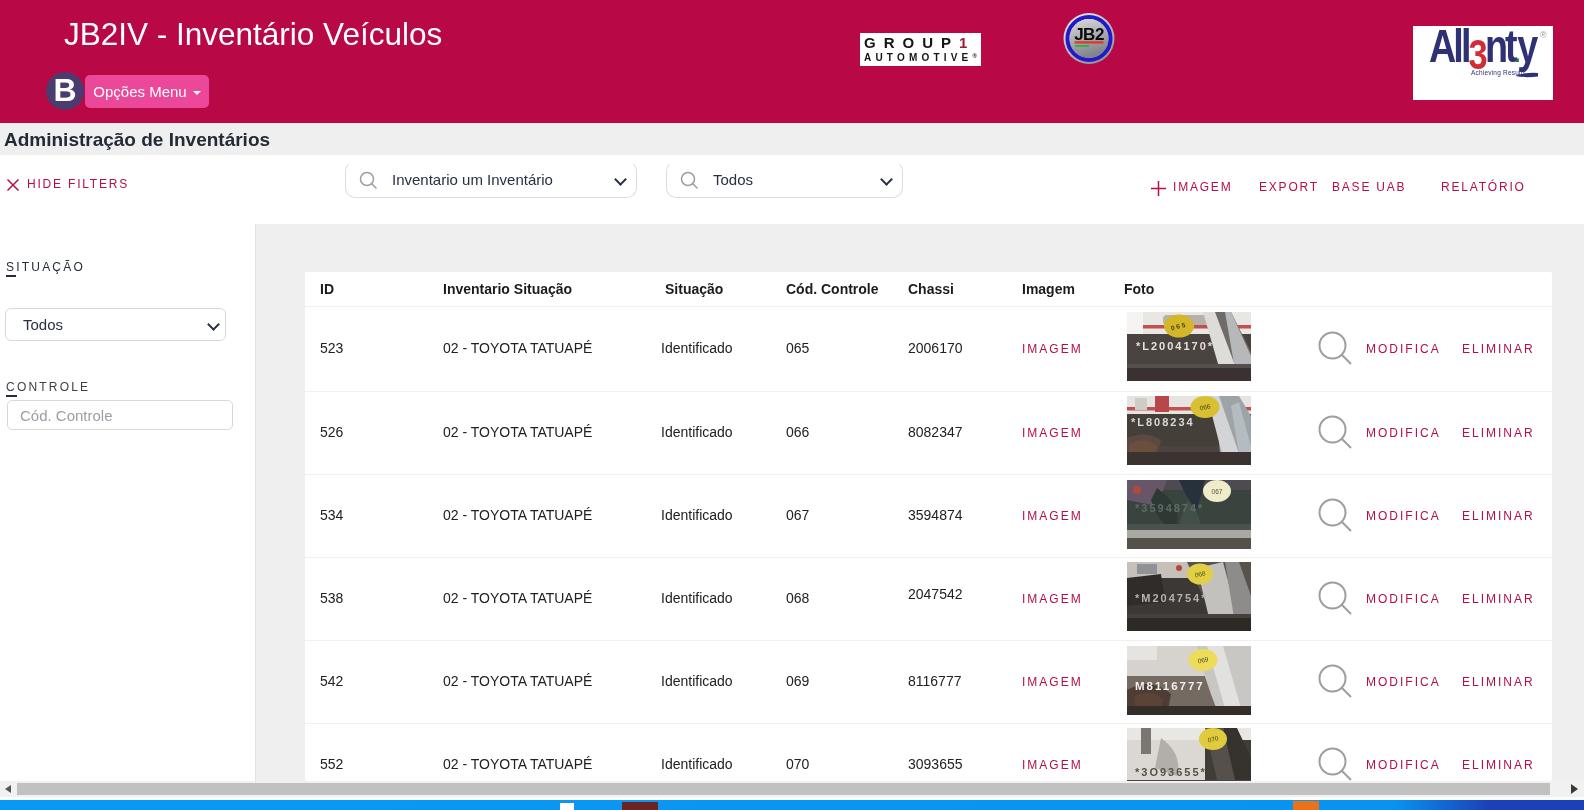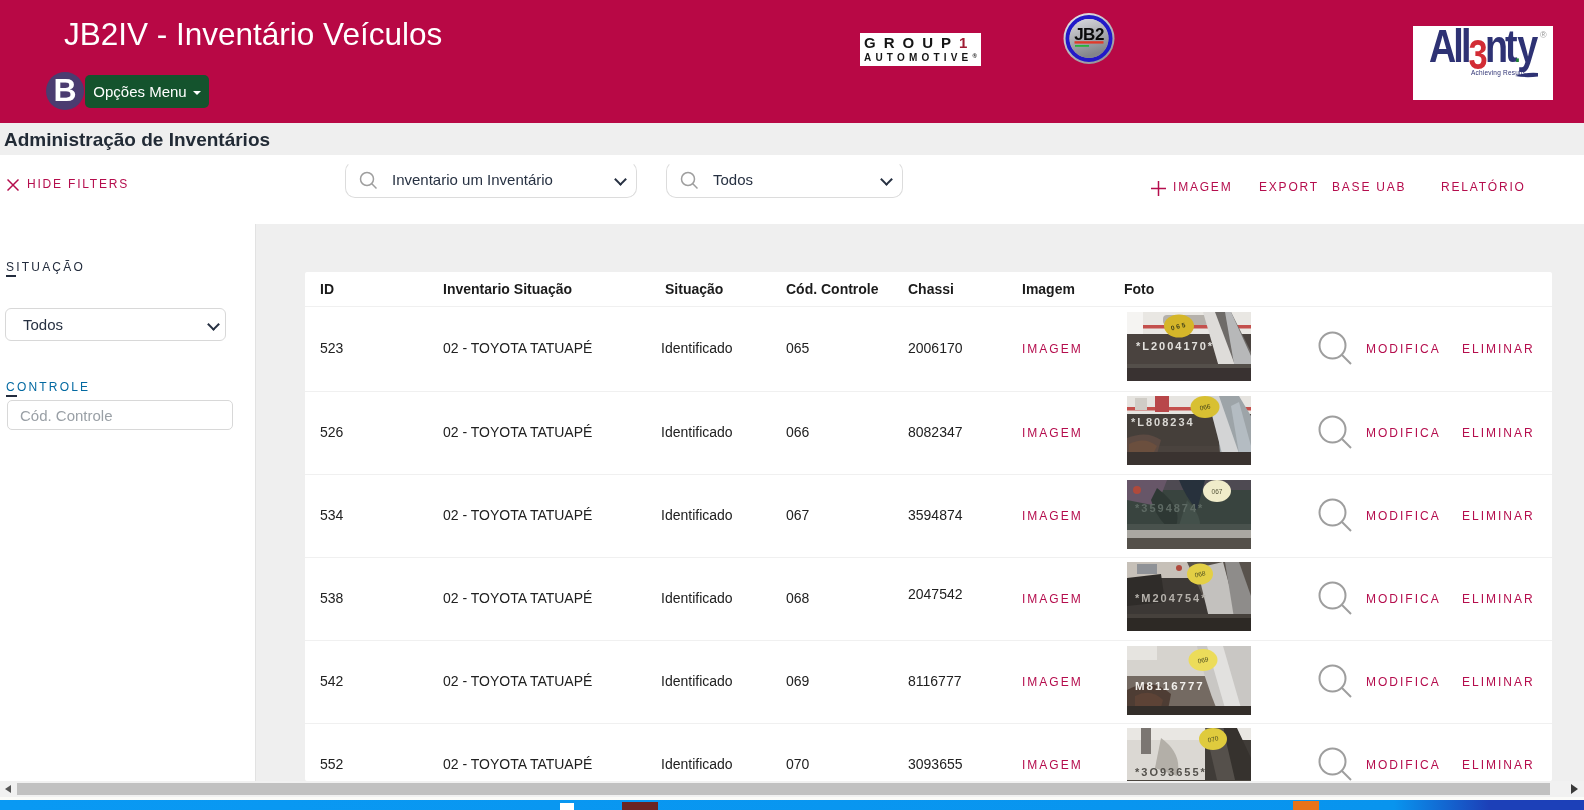--- a/index.html
+++ b/index.html
@@ -6,21 +6,21 @@
 .crim{position:absolute;color:#B50D4D;font-size:12px;letter-spacing:1.8px;}
 .lnk{position:absolute;color:#B50D4D;font-size:12px;letter-spacing:2px;}
 .cell{position:absolute;font-size:14px;color:#212121;}
 .th{position:absolute;font-size:14px;font-weight:bold;color:#1B1B1B;}
 .chev{position:absolute;width:12px;height:10px;}
 .chev:before{content:"";position:absolute;left:0;top:0;width:7px;height:7px;border-right:2.4px solid #273142;border-bottom:2.4px solid #273142;transform:rotate(45deg);}
 </style></head><body>
 <div class="abs" style="left:0;top:0;width:1584px;height:123px;background:#B80845;"></div>
 <div class="abs" style="left:64px;top:16px;color:#fff;font-size:31.5px;">JB2IV - Inventário Veículos</div>
 <div class="abs" style="left:46px;top:72px;width:38px;height:38px;border-radius:50%;background:#4B3C70;color:#fff;font-weight:bold;font-size:32px;text-align:center;line-height:36px;">B</div>
-<div class="abs" style="left:85px;top:75px;width:124px;height:33px;background:#14532d;border-radius:5px;color:#fff;font-size:15px;text-align:center;line-height:33px;">Opções Menu<span style="display:inline-block;width:0;height:0;border-left:4px solid transparent;border-right:4px solid transparent;border-top:4px solid #fff;margin-left:6px;vertical-align:2px;"></span></div>
+<div class="abs" style="left:85px;top:75px;width:124px;height:33px;background:#ec4899;border-radius:5px;color:#fff;font-size:15px;text-align:center;line-height:33px;">Opções Menu<span style="display:inline-block;width:0;height:0;border-left:4px solid transparent;border-right:4px solid transparent;border-top:4px solid #fff;margin-left:6px;vertical-align:2px;"></span></div>
 <div class="abs" style="left:860px;top:33px;width:121px;height:33px;background:#fff;">
 <div class="abs" style="left:4px;top:1px;font-size:15px;font-weight:bold;letter-spacing:8px;color:#151515;">GROUP<span style="color:#9E1B32;">1</span></div>
 <div class="abs" style="left:4px;top:19px;font-size:10px;font-weight:bold;letter-spacing:4.2px;color:#151515;">AUTOMOTIVE<span style="font-size:6px;vertical-align:3px;letter-spacing:0;">®</span></div>
 </div>
 <svg class="abs" style="left:1063px;top:12px;" width="52" height="53" viewBox="0 0 52 53">
 <defs>
       <linearGradient id="silv" x1="0" y1="0" x2="0.6" y2="1">
         <stop offset="0" stop-color="#ECECEE"></stop>
         <stop offset="1" stop-color="#96969C"></stop>
       </linearGradient>
@@ -74,21 +74,21 @@
 <div class="crim" style="left:1259px;top:180px;">EXPORT</div>
 <div class="crim" style="left:1332px;top:180px;">BASE UAB</div>
 <div class="crim" style="left:1441px;top:180px;">RELATÓRIO</div>
 <div class="abs" style="left:0;top:224px;width:1584px;height:557px;background:#EFEFEF;"></div>
 <div class="abs" style="left:0;top:224px;width:256px;height:557px;background:#fff;border-right:1px solid #E2E2E2;"></div>
 <div class="abs" style="left:6px;top:260px;font-size:12px;letter-spacing:2.2px;color:#232C3D;"><span style="border-bottom:2px solid #232C3D;padding-bottom:1px;">S</span>ITUAÇÃO</div>
 <div class="abs" style="left:5px;top:308px;width:221px;height:33px;border:1px solid #D8D8D8;border-radius:6px;background:#fff;">
 <div class="abs" style="left:17px;top:7px;font-size:15px;color:#273142;">Todos</div>
 <div class="chev" style="right:4px;top:11px;"></div>
   </div>
-<div class="abs" style="left:6px;top:380px;font-size:12px;letter-spacing:2.2px;color:#0369a1;"><span style="border-bottom:2px solid #232C3D;padding-bottom:1px;">C</span>ONTROLE</div>
+<div class="abs" style="left:6px;top:380px;font-size:12px;letter-spacing:2.2px;color:#404040;"><span style="border-bottom:2px solid #232C3D;padding-bottom:1px;">C</span>ONTROLE</div>
 <div class="abs" style="left:7px;top:400px;width:226px;height:30px;border:1px solid #D8D8D8;border-radius:5px;background:#fff;">
 <div class="abs" style="left:12px;top:6px;font-size:15px;color:#9AA0A6;">Cód. Controle</div>
   </div>
 <div class="abs" style="left:305px;top:272px;width:1247px;height:509px;background:#fff;border-radius:2px;"></div>
 <div class="th" style="left:320px;top:281px;">ID</div>
 <div class="th" style="left:443px;top:281px;">Inventario Situação</div>
 <div class="th" style="left:665px;top:281px;">Situação</div>
 <div class="th" style="left:786px;top:281px;">Cód. Controle</div>
 <div class="th" style="left:908px;top:281px;">Chassi</div>
 <div class="th" style="left:1022px;top:281px;">Imagem</div>

